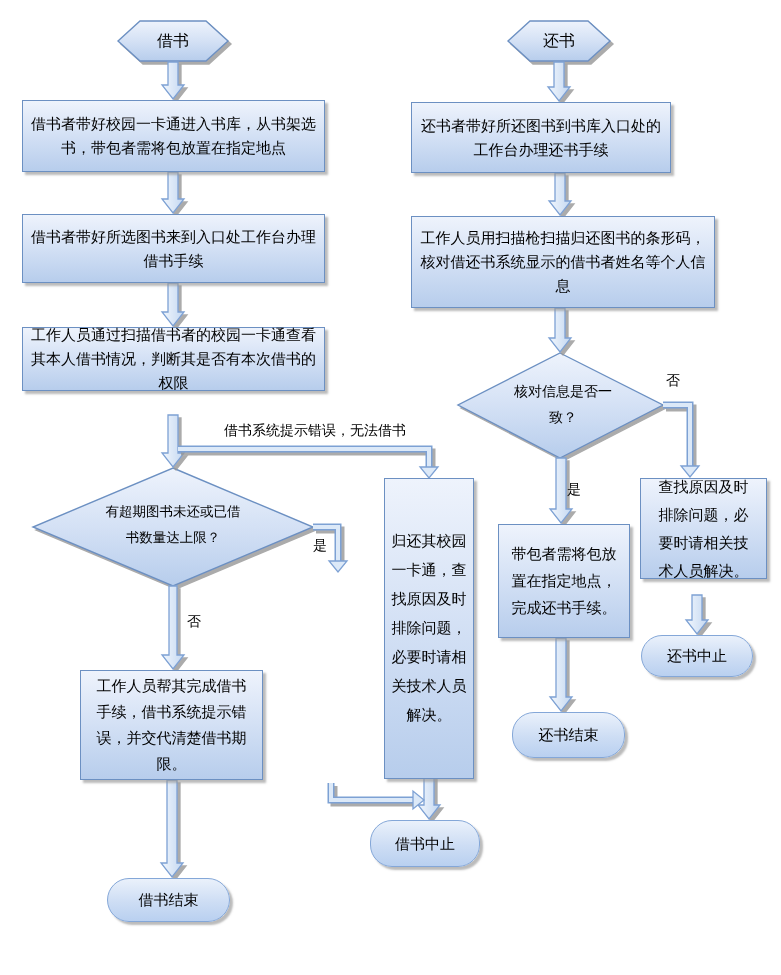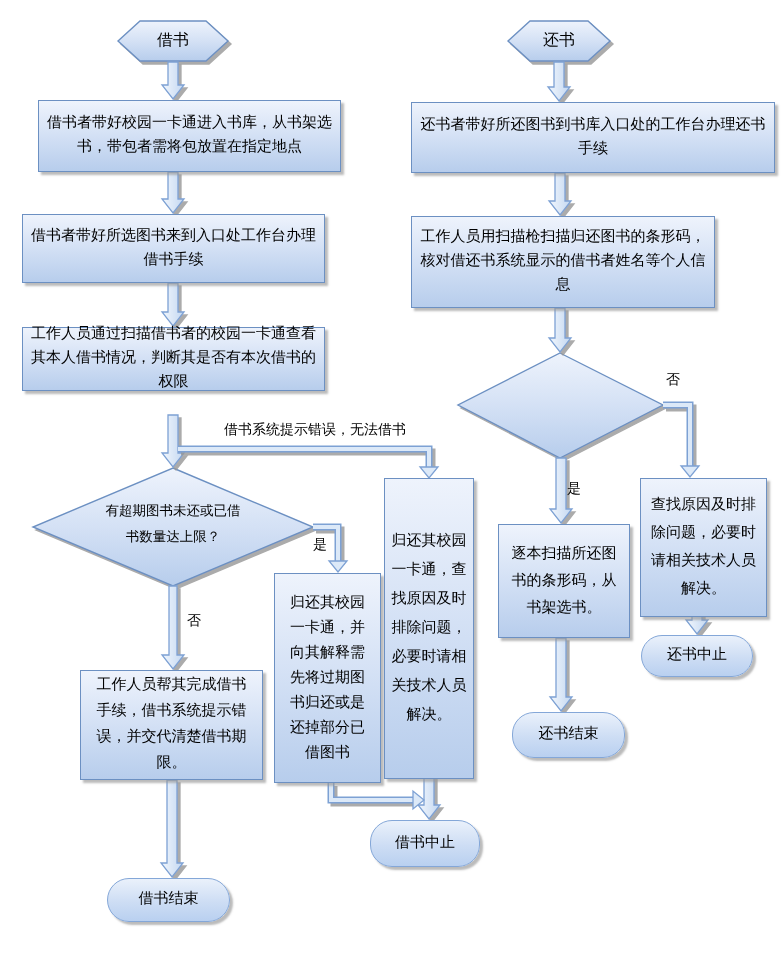--- a/index.html
+++ b/index.html
@@ -1,18 +1,18 @@
 <!DOCTYPE html>
 <html><head>
 <meta charset="utf-8">
 <style>
   html,body{margin:0;padding:0;background:#fff;}
   #canvas{
     position:relative;width:781px;height:975px;background:#ffffff;overflow:hidden;
-    font-family:Liberation Mono, monospace;color:#000;
+    font-family:Liberation Serif, serif;color:#000;
   }
   #shape-layer{position:absolute;left:0;top:0;z-index:1;}
   .node{
     position:absolute;box-sizing:border-box;z-index:2;
     border:1.4px solid #6c90c2;
     background:linear-gradient(180deg,#eef3fc 0%,#d4e1f5 48%,#b7cdec 100%);
     box-shadow:3px 3px 2px rgba(150,150,150,0.65);
     display:flex;align-items:center;justify-content:center;text-align:center;
     font-size:15px;line-height:24px;padding:2px 8px;
   }
@@ -85,34 +85,34 @@
       <polygon points="420,467 438,467 429,478"></polygon>
       <polygon points="329,561 347,561 338,572"></polygon>
       <polygon points="681,466 699,466 690,477"></polygon>
       <polygon points="413,791 413,809 424,800"></polygon>
     </g>
   </svg>
 
   <div class="shape-label" style="left:118px;top:21px;width:110px;height:40px;font-size:16px;">借书</div>
   <div class="shape-label" style="left:508px;top:21px;width:102px;height:40px;font-size:16px;">还书</div>
   <div class="shape-label" style="left:100px;top:494px;width:146px;height:62px;font-size:13.5px;">有超期图书未还或已借书数量达上限？</div>
+  <div class="shape-label" style="left:509px;top:374px;width:108px;height:62px;font-size:14px;">核对信息是否一致？</div>
 
-  <div class="node" style="left:22px;top:100px;width:303px;height:72px;margin-left:16px;">借书者带好校园一卡通进入书库，从书架选书，带包者需将包放置在指定地点</div>
+  <div class="node" style="left:22px;top:100px;width:303px;height:72px;">借书者带好校园一卡通进入书库，从书架选书，带包者需将包放置在指定地点</div>
   <div class="node" style="left:22px;top:214px;width:303px;height:69px;">借书者带好所选图书来到入口处工作台办理借书手续</div>
   <div class="node" style="left:22px;top:327px;width:303px;height:64px;">工作人员通过扫描借书者的校园一卡通查看其本人借书情况，判断其是否有本次借书的权限</div>
-  <div class="node" style="left:274px;top:573px;width:107px;height:210px;padding:2px 13px;line-height:25px;">归还其校园一卡通，并向其解释需先将过期图书归还或是还掉部分已借图书</div>
   <div class="node" style="left:384px;top:478px;width:90px;height:301px;padding:2px 6px;line-height:29px;">归还其校园一卡通，查找原因及时排除问题，必要时请相关技术人员解决。</div>
   <div class="node" style="left:80px;top:670px;width:183px;height:110px;padding:2px 12px;line-height:26px;">工作人员帮其完成借书手续，借书系统提示错误，并交代清楚借书期限。</div>
   <div class="node terminator" style="left:107px;top:878px;width:123px;height:44px;">借书结束</div>
   <div class="node terminator" style="left:370px;top:820px;width:110px;height:47px;">借书中止</div>
 
-  <div class="node" style="left:411px;top:102px;width:364px;height:71px;">还书者带好所还图书到书库入口处的工作台办理还书手续</div>
+  <div class="node" style="left:411px;top:102px;width:260px;height:71px;">还书者带好所还图书到书库入口处的工作台办理还书手续</div>
   <div class="node" style="left:411px;top:216px;width:304px;height:92px;">工作人员用扫描枪扫描归还图书的条形码，核对借还书系统显示的借书者姓名等个人信息</div>
-  <div class="node" style="left:498px;top:524px;width:132px;height:114px;padding:2px 10px;line-height:27px;">逐本扫描所还图书的条形码，从书架选书。</div>
-  <div class="node" style="left:640px;top:478px;width:127px;height:139px;padding:2px 8px;line-height:28px;">查找原因及时排除问题，必要时请相关技术人员解决。</div>
+  <div class="node" style="left:498px;top:524px;width:132px;height:114px;padding:2px 10px;line-height:27px;">带包者需将包放置在指定地点，完成还书手续。</div>
+  <div class="node" style="left:640px;top:478px;width:127px;height:101px;padding:2px 16px;line-height:28px;">查找原因及时排除问题，必要时请相关技术人员解决。</div>
   <div class="node terminator" style="left:512px;top:712px;width:113px;height:46px;text-align:right;">还书结束</div>
   <div class="node terminator" style="left:641px;top:635px;width:112px;height:42px;">还书中止</div>
 
   <div class="edge-label" style="left:212px;top:422px;width:206px;">借书系统提示错误，无法借书</div>
   <div class="edge-label" style="left:310px;top:537px;width:20px;font-size:14px;">是</div>
   <div class="edge-label" style="left:184px;top:613px;width:20px;font-size:14px;">否</div>
   <div class="edge-label" style="left:564px;top:481px;width:20px;font-size:14px;">是</div>
   <div class="edge-label" style="left:663px;top:372px;width:20px;font-size:14px;">否</div>
 
 </div>

